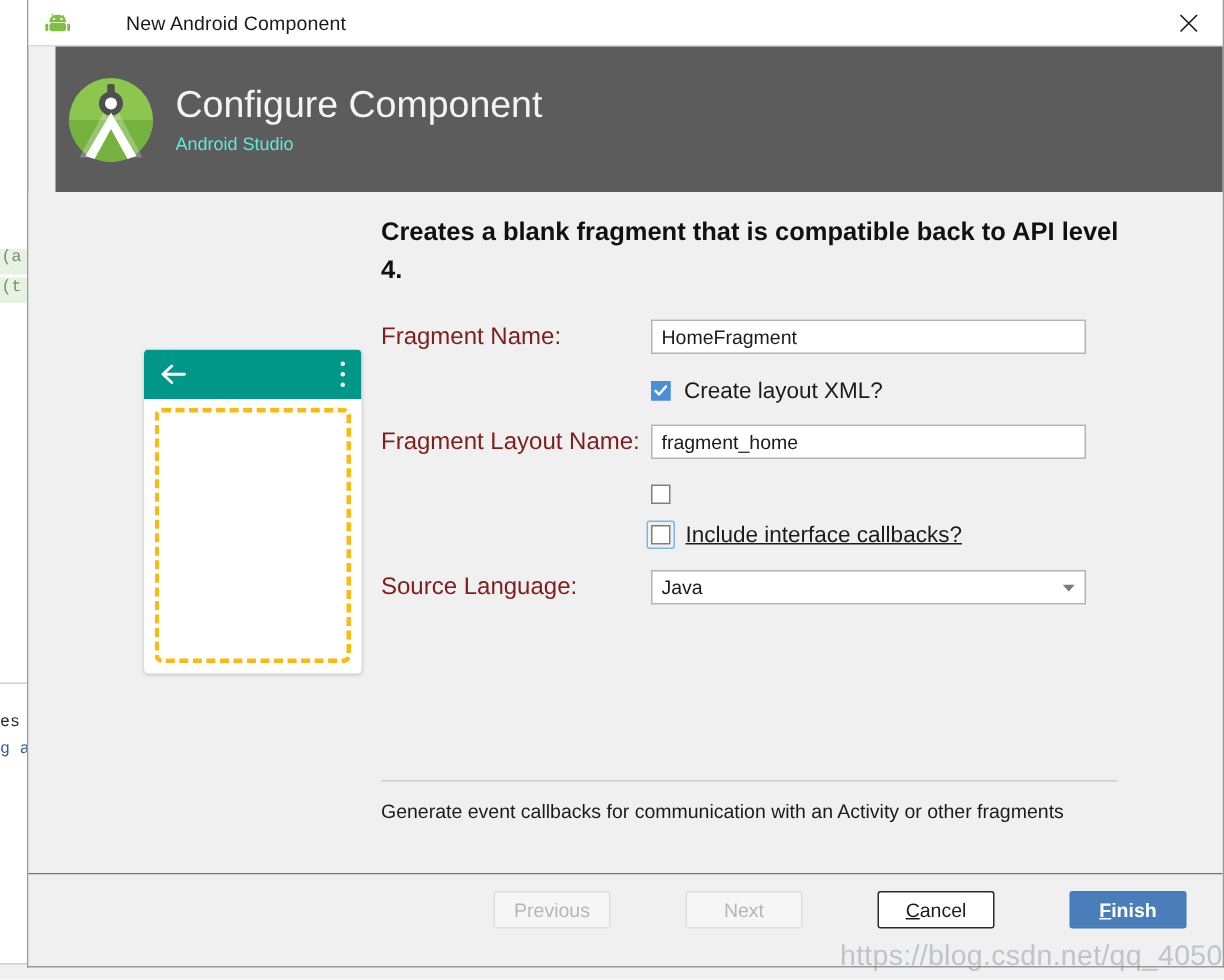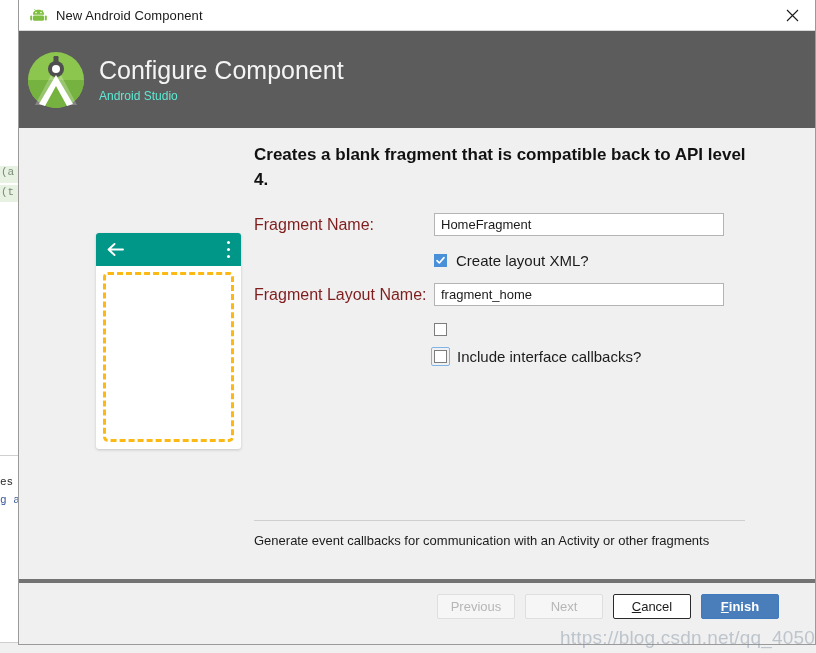--- a/index.html
+++ b/index.html
@@ -67,20 +67,21 @@
     position: absolute;
     left: 0;
     top: 0;
     right: 0;
     height: 31px;
     background: #ffffff;
     border-bottom: 1px solid #d8d8d8;
     display: flex;
     align-items: center;
     box-sizing: border-box;
+    gap: 28px;
   }
   #window-icon {
     margin-left: 11px;
     width: 17px;
     height: 17px;
     display: flex;
     align-items: center;
     justify-content: center;
   }
   #window-title {
@@ -98,21 +99,21 @@
     display: flex;
     align-items: center;
     justify-content: center;
     cursor: default;
   }
   #close-button svg { display: block; }
 
   
   #header-banner {
     position: absolute;
-    left: 0;
+    left: 18px;
     top: 31px;
     right: 0;
     height: 97px;
     background: #5c5c5c;
     display: flex;
     align-items: center;
     box-sizing: border-box;
   }
   #studio-logo {
     margin-left: 4px;
@@ -139,21 +140,21 @@
   }
 
   
   #dialog-body {
     position: absolute;
     left: 0;
     top: 128px;
     right: 0;
     bottom: 61px;
     background: #f0f0f0;
-    border-bottom: 4px solid #737373;
+    border-bottom: 1px solid #737373;
     box-sizing: border-box;
   }
 
   #intro-heading {
     position: absolute;
     left: 235px;
     top: 15px;
     width: 500px;
     font-size: 17px;
     font-weight: bold;
@@ -288,21 +289,21 @@
     border-radius: 2px;
     display: inline-flex;
     margin-left: -3px;
   }
   .cb-label {
     font-size: 15px;
     color: #1b1b1b;
     margin-left: 9px;
     white-space: nowrap;
   }
-  .cb-focus + .cb-label { margin-left: 7px; }
+  .cb-focus + .cb-label { margin-left: 7px; text-decoration: underline; }
 
   .select-input {
     position: absolute;
     left: 180px;
     top: 0;
     width: 290px;
     height: 23px;
     background: #ffffff;
     border: 1px solid #b4b4b4;
     box-sizing: border-box;
@@ -345,22 +346,23 @@
     position: absolute;
     left: 0;
     right: 0;
     bottom: 0;
     height: 61px;
     background: #f0f0f0;
     display: flex;
     align-items: flex-start;
     justify-content: flex-end;
     padding-top: 11px;
-    padding-right: 36px;
-    box-sizing: border-box;
+    padding-right: 24px;
+    box-sizing: border-box;
+    gap: 40px;
   }
   .dlg-button {
     height: 25px;
     min-width: 78px;
     margin-left: 10px;
     font-size: 13px;
     font-family: "Liberation Sans", sans-serif;
     border-radius: 2px;
     box-sizing: border-box;
     display: flex;
@@ -510,20 +512,31 @@
 
       <div class="checkbox-row">
         <span class="cb-focus">
           <span class="cb-box unchecked"></span>
         </span>
         <span class="cb-label">Include interface callbacks?</span>
       </div>
 
       <div style="height:13px;"></div>
 
+      <div class="form-row">
+        <span class="field-label">Source Language:</span>
+        <div class="select-input">
+          <span class="select-value">Java</span>
+          <span class="select-arrow">
+            <svg width="9" height="6" viewBox="0 0 9 6">
+              <path d="M0.5 0.8 L8.5 0.8 L4.5 5.4 Z" fill="#7b7b7b"></path>
+            </svg>
+          </span>
+        </div>
+      </div>
 
     </div>
 
     <div id="footer-note-rule"></div>
     <div id="footer-note">Generate event callbacks for communication with an Activity or other fragments</div>
   </div>
 
   <div id="button-bar">
     <div class="dlg-button disabled">Previous</div>
     <div class="dlg-button disabled">Next</div>

